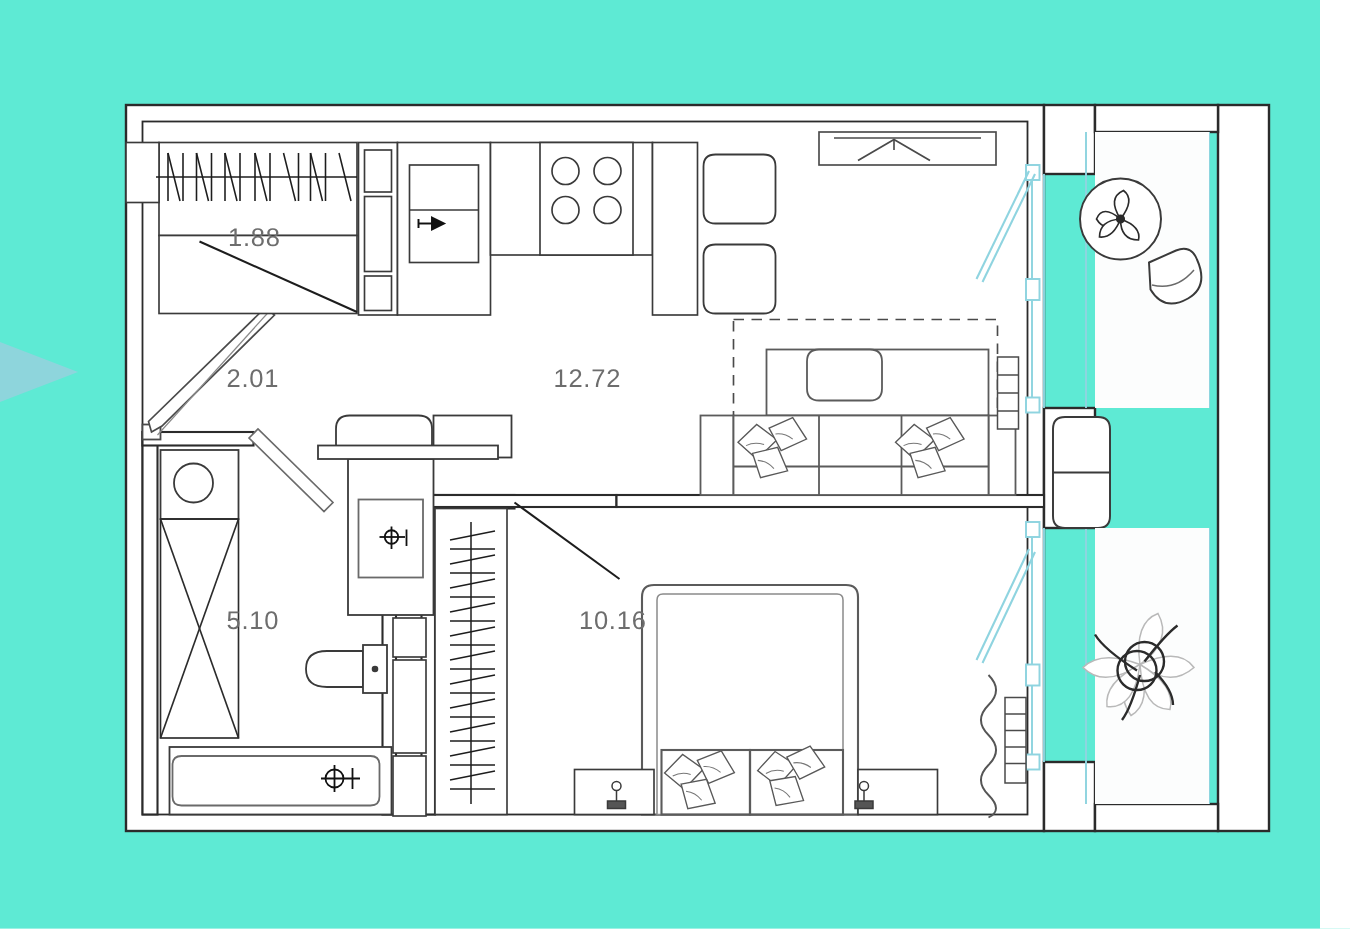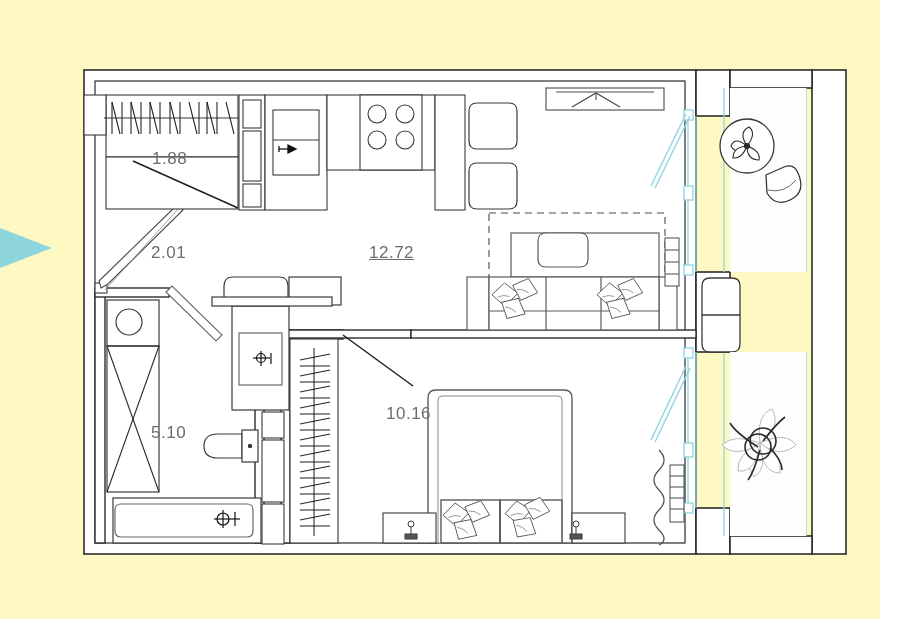--- a/index.html
+++ b/index.html
@@ -11,21 +11,21 @@
   body {
     width: 900px;
     height: 619px;
     overflow: hidden;
     font-family: "Liberation Sans", sans-serif;
   }
   #plan-root {
     position: relative;
     width: 880px;
     height: 619px;
-    background: #fef9c3;
+    background: #5eead4;
   }
   #plan-svg {
     position: absolute;
     left: 0; top: 0;
     width: 900px;
     height: 619px;
     display: block;
   }
   .area-label {
     position: absolute;
@@ -393,17 +393,17 @@
         <path d="M770,448 q12,12 12,22"></path>
       </g>
     </g>
 
     <polygon points="0,228 52,248 0,268" fill="#8ed5dc"></polygon>
 
   </svg>
 
   <div class="area-label" style="left:152px; top:149px;">1.88</div>
   <div class="area-label" style="left:151px; top:243px;">2.01</div>
-  <div class="area-label" style="left:369px; top:243px;text-decoration:underline;">12.72</div>
-  <div class="area-label" style="left:151px; top:404px;margin-top:19px;">5.10</div>
+  <div class="area-label" style="left:369px; top:243px;">12.72</div>
+  <div class="area-label" style="left:151px; top:404px;">5.10</div>
   <div class="area-label" style="left:366px; top:404px;margin-left:20px;">10.16</div>
 
 </div>
 
 </body></html>

